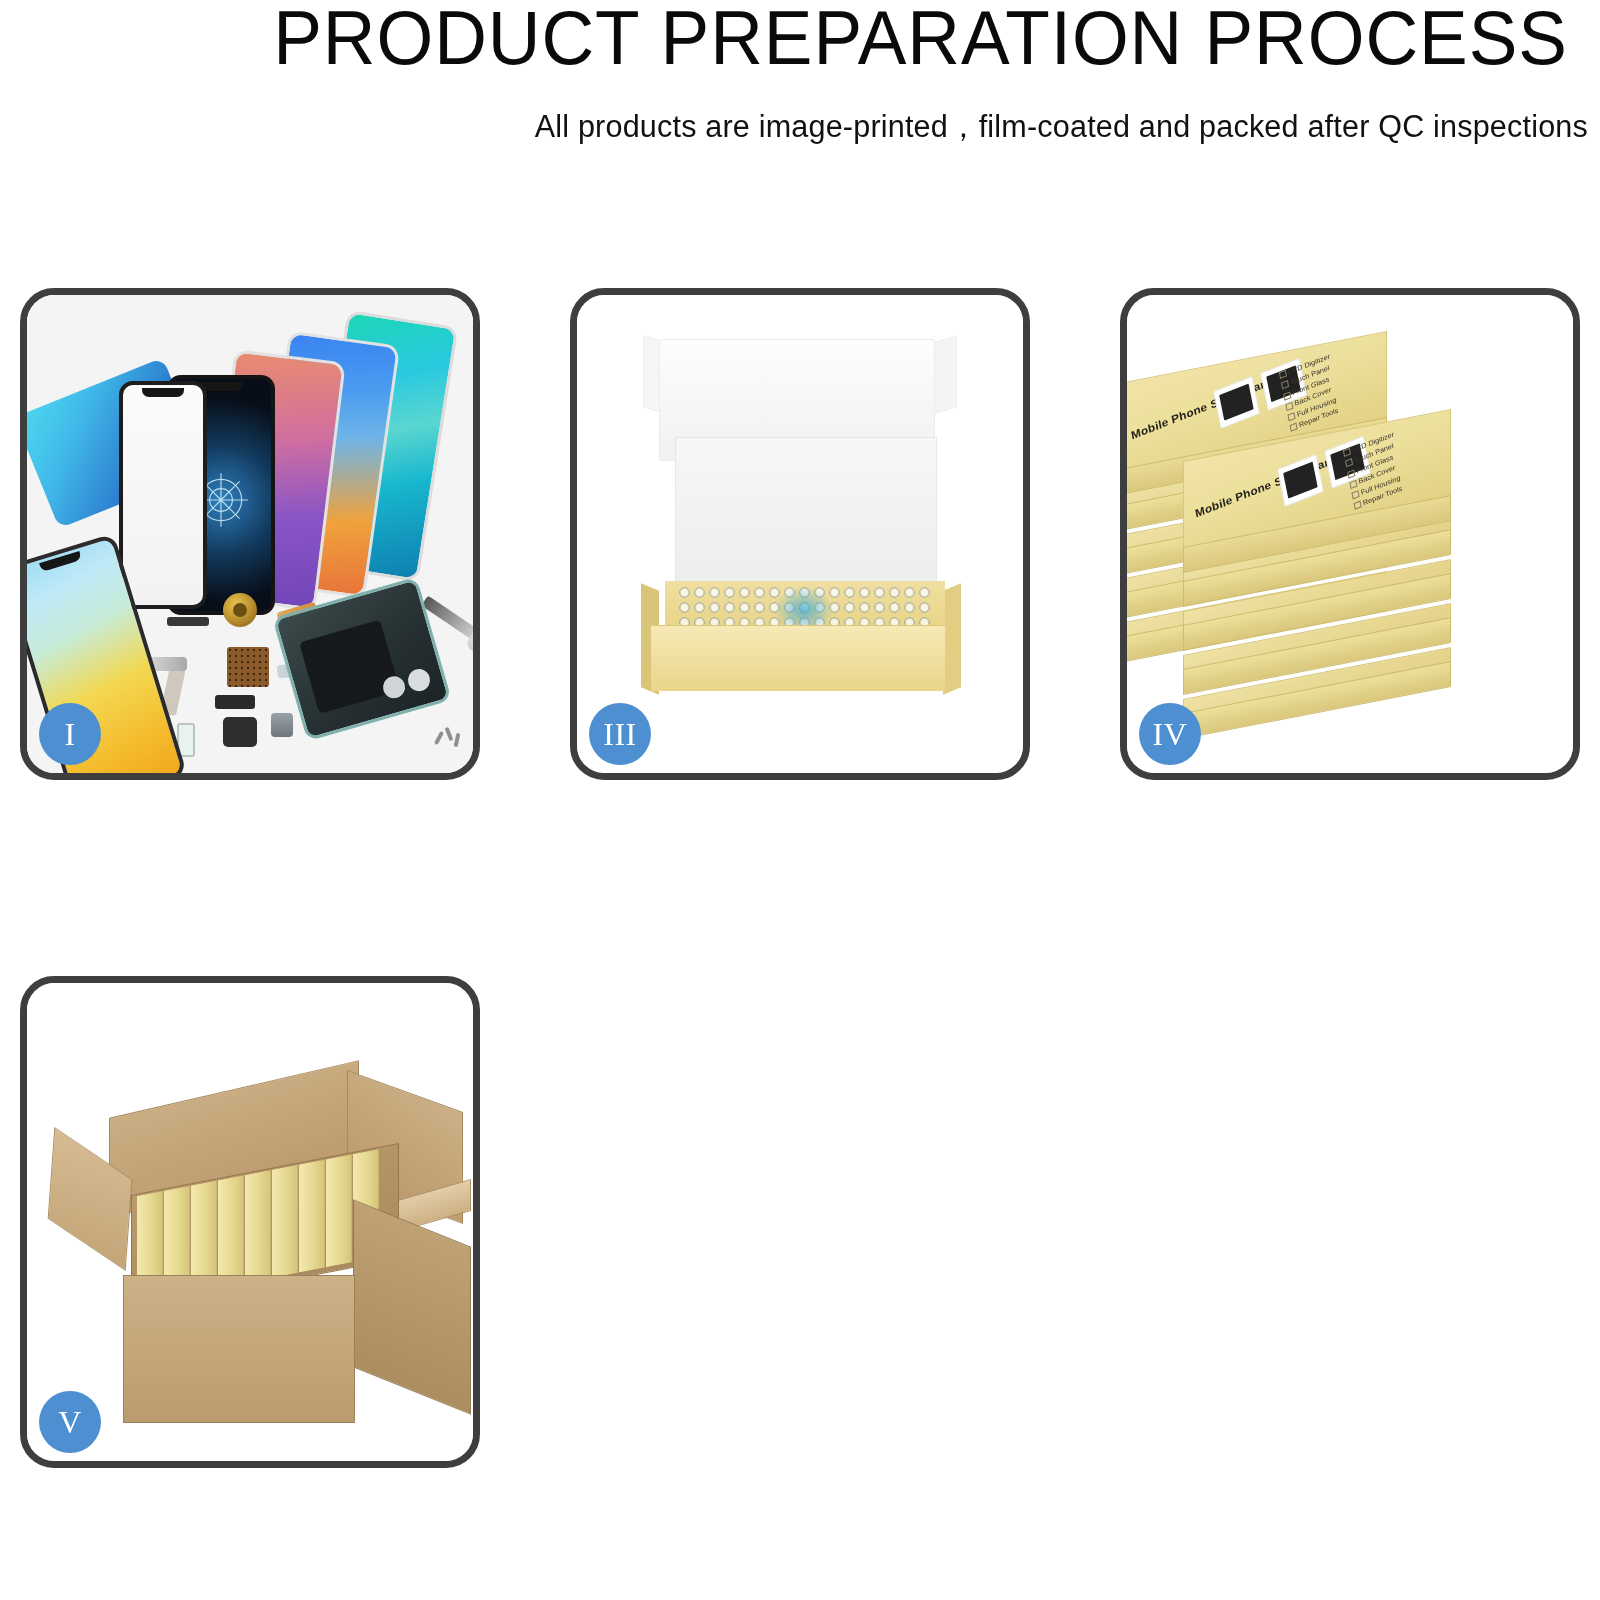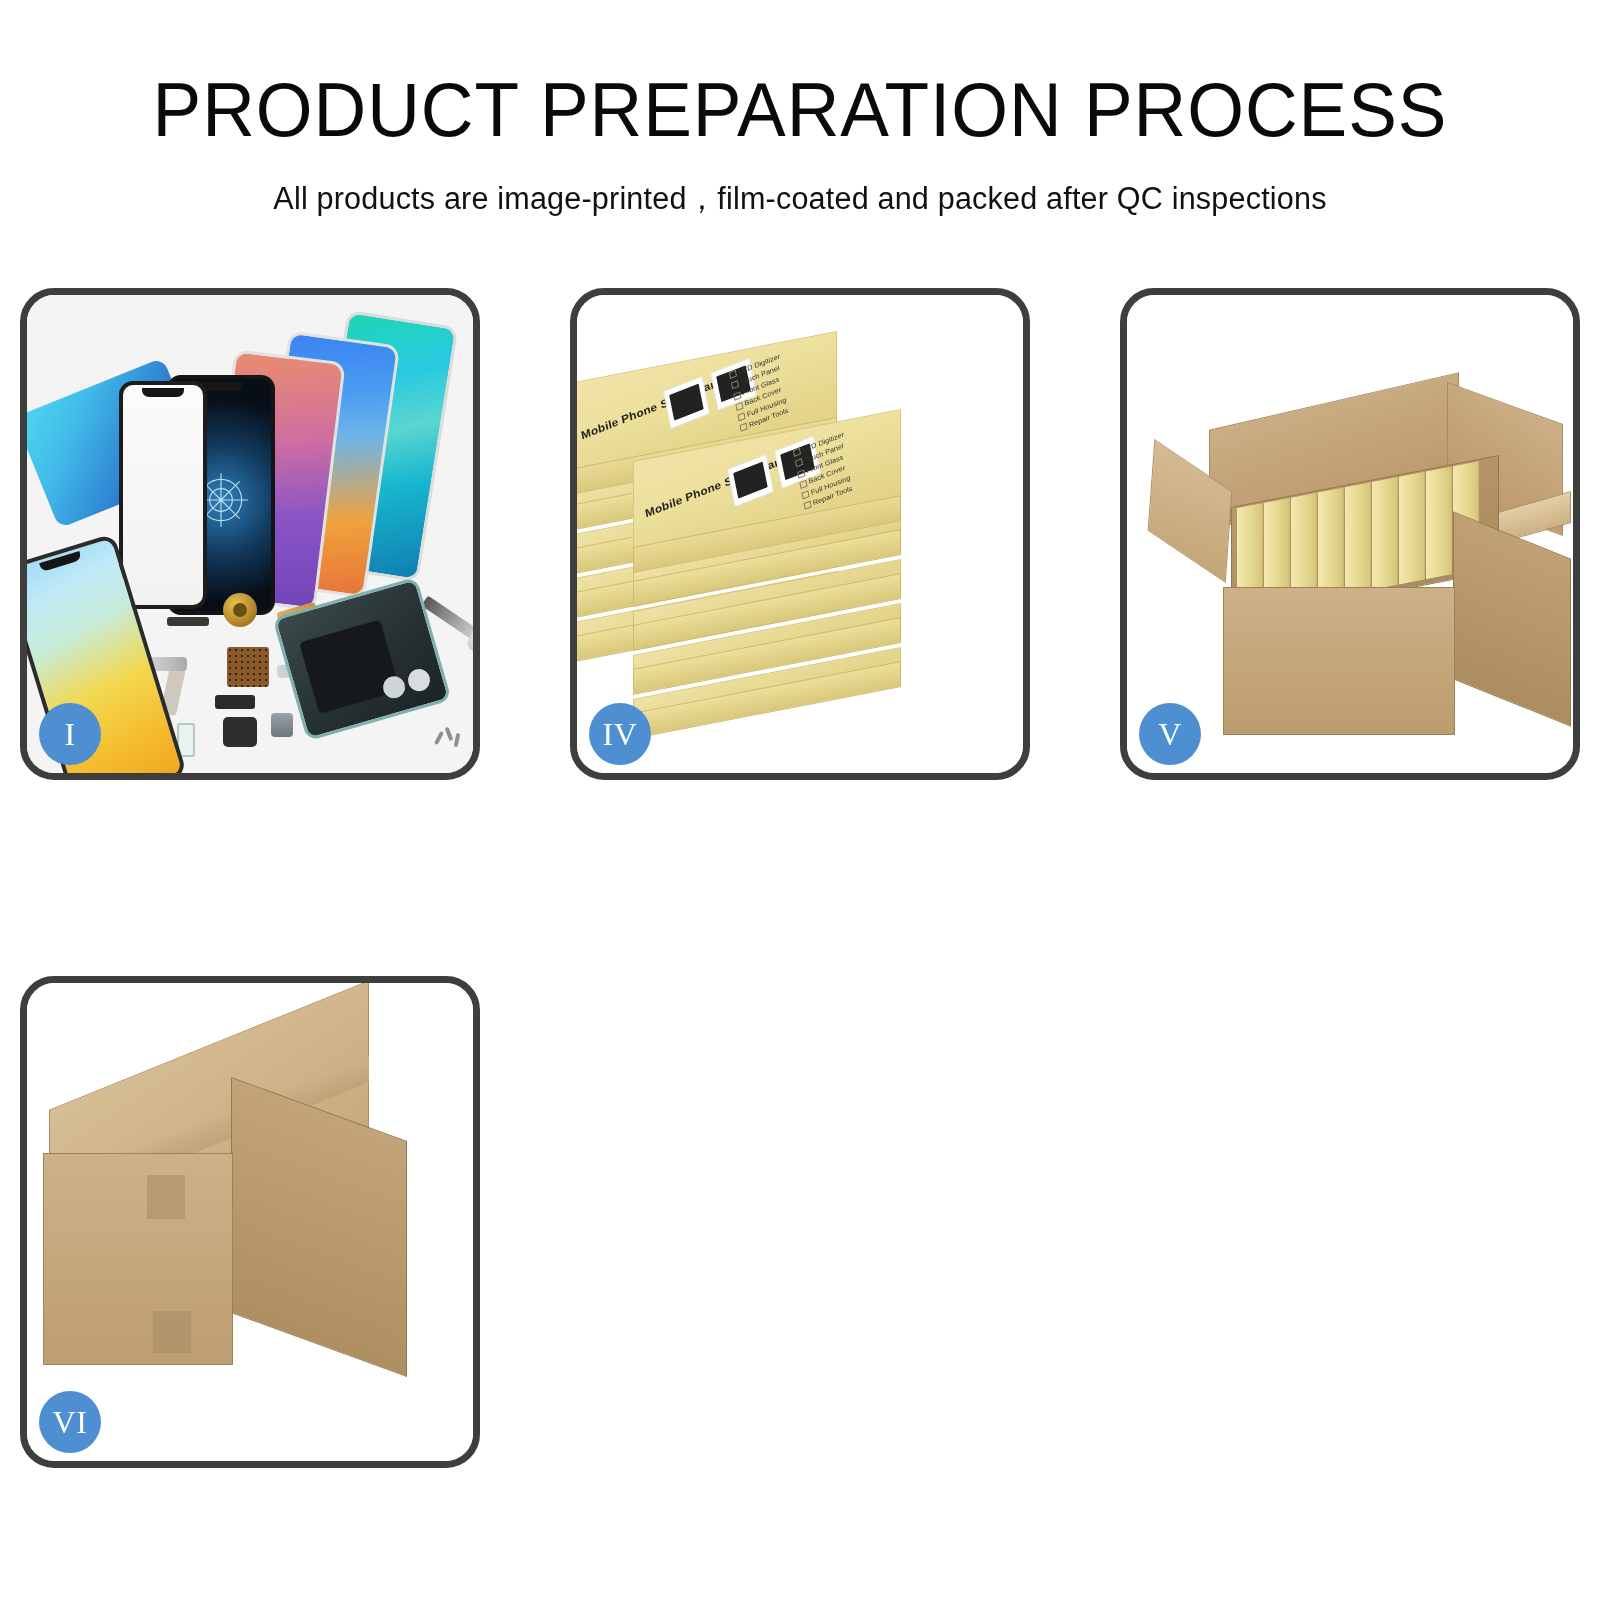--- a/index.html
+++ b/index.html
@@ -5,21 +5,21 @@
   * { box-sizing: border-box; margin: 0; padding: 0; }
   html, body {
     width: 1600px; height: 1600px;
     background: #ffffff;
     font-family: "Liberation Sans", sans-serif;
     overflow: hidden;
   }
   .page { position: relative; width: 1600px; height: 1600px; }
 
   
-  .header { text-align: center; padding-top: 72px; }
+  .header { text-align: right; }
   .title {
     font-family: "Liberation Sans Narrow", "Liberation Sans", sans-serif;
     font-size: 76px;
     font-weight: 400;
     letter-spacing: 1px;
     color: #0a0a0a;
     line-height: 1.0;
     transform: scaleX(0.96);
     white-space: nowrap;
   }
@@ -345,20 +345,35 @@
         <div class="part screws">
           <span></span>
             <span></span>
             <span></span>
         </div>
       </div>
       <div class="badge">I</div>
     </div>
 
 
+    <div class="panel">
+      <div class="panel-inner">
+        <div class="m-lid-l"></div>
+        <div class="m-lid-r"></div>
+        <div class="m-lid"></div>
+        <div class="m-back"></div>
+        <div class="m-tray-left"></div>
+        <div class="m-tray-right"></div>
+        <div class="m-tray-top"></div>
+        <div class="m-content"></div>
+        <div class="m-content-blue"></div>
+        <div class="m-tray-front"></div>
+      </div>
+      <div class="badge">III</div>
+    </div>
 
     <div class="panel">
       <div class="panel-inner">
 
         <div class="gplain" style="left:-8px; top:170px;">
             <div class="top"></div>
             <div class="front"></div>
           </div>
         <div class="gplain" style="left:-8px; top:214px;">
             <div class="top"></div>
@@ -449,27 +464,15 @@
             <span style="left:189px"></span>
             <span style="left:216px"></span>
         </div>
         <div class="c-flap-left"></div>
         <div class="c-body-right"></div>
         <div class="c-body-front"></div>
       </div>
       <div class="badge">V</div>
     </div>
 
-    <div class="panel">
-      <div class="panel-inner">
-        <div class="s-shadow"></div>
-        <div class="s-top"></div>
-        <div class="s-tape"></div>
-        <div class="s-right"></div>
-        <div class="s-front"></div>
-        <div class="s-tab1"></div>
-        <div class="s-tab2"></div>
-      </div>
-      <div class="badge">VI</div>
-    </div>
 
   </div>
 </div>
 
 </body></html>

